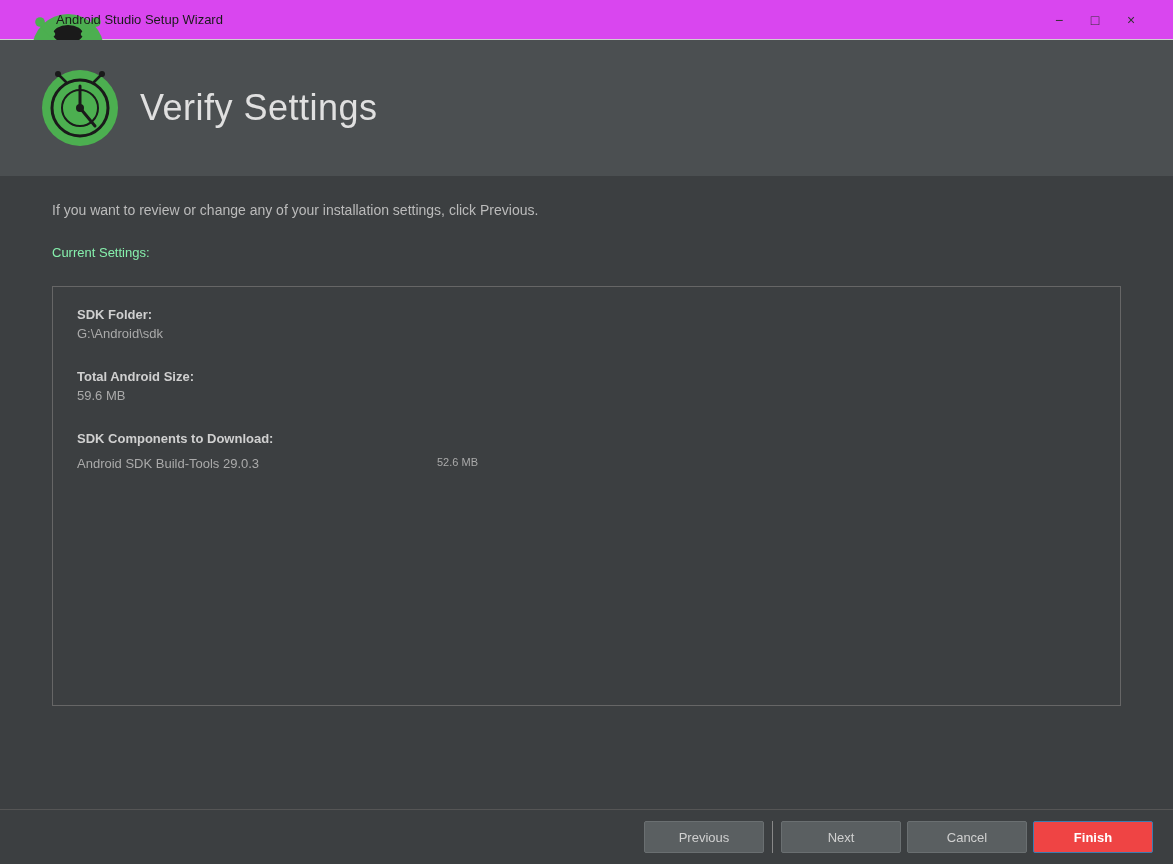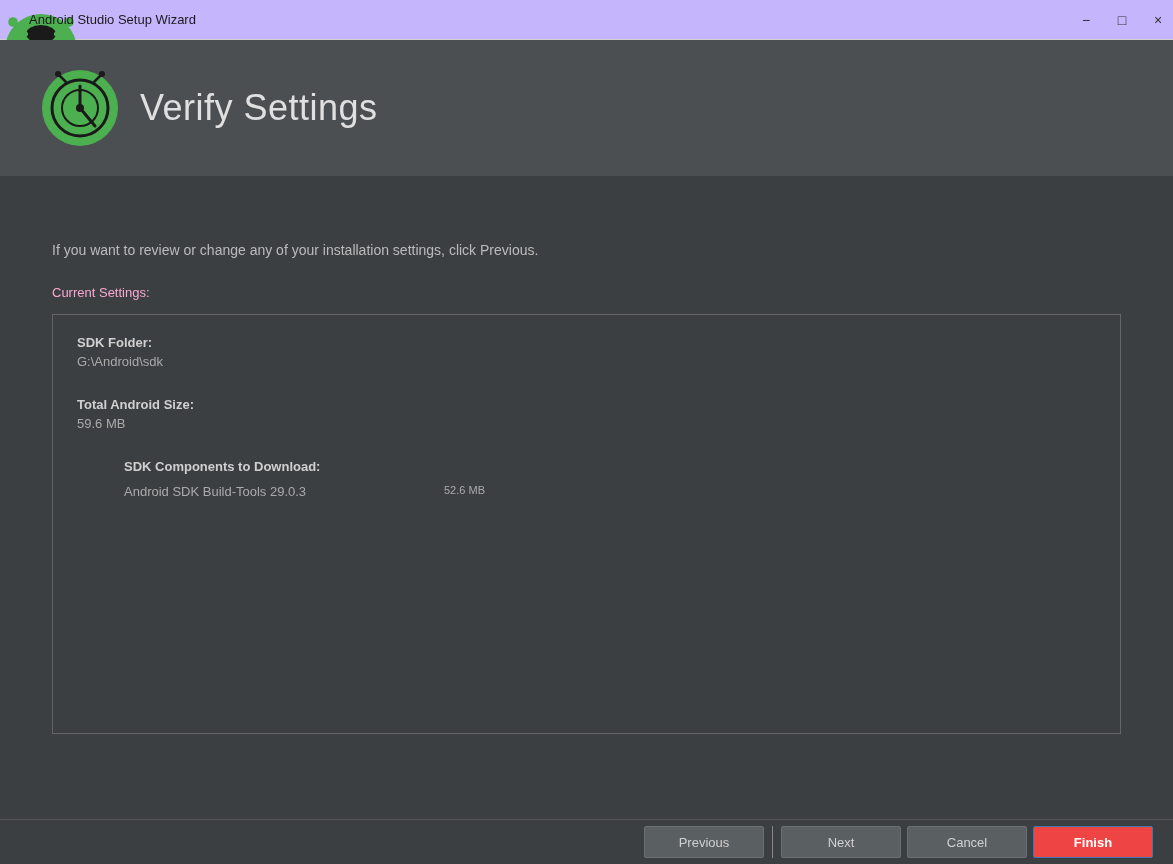--- a/index.html
+++ b/index.html
@@ -13,25 +13,25 @@
       height: 864px;
       background: #3c3f41;
       font-family: 'Segoe UI', Arial, sans-serif;
       overflow: hidden;
       display: flex;
       flex-direction: column;
     }
 
     
     .title-bar {
-      background: #c4b5fd;
+      background: #d946ef;
       height: 40px;
       display: flex;
       align-items: center;
-      padding: 0 1px;
+      padding: 0 28px;
       flex-shrink: 0;
       border-bottom: 1px solid #d0d0d0;
     }
 
     .title-bar-icon {
       width: 20px;
       height: 20px;
       margin-right: 8px;
       flex-shrink: 0;
     }
@@ -87,74 +87,73 @@
       font-size: 36px;
       color: #e0e0e0;
       font-weight: 300;
       letter-spacing: 0.5px;
     }
 
     
     .main-content {
       flex: 1;
       background: #3c3f41;
-      padding: 64px 52px 20px;
+      padding: 24px 52px 20px;
       display: flex;
       flex-direction: column;
     }
 
     .instruction-text {
       color: #bbbbbb;
       font-size: 14px;
       margin-bottom: 24px;
       line-height: 1.5;
     }
 
     .current-settings-label {
-      color: #f9a8d4;
-      font-size: 13px;
-      margin-bottom: 14px;
+      color: #86efac;
+      font-size: 13px;
+      margin-bottom: 26px;
     }
 
     .settings-box {
       border: 1px solid #666;
       background: #3c3f41;
       padding: 20px 24px;
       flex: 1;
       max-height: 420px;
     }
 
     .setting-group {
       margin-bottom: 28px;
     }
 
     .setting-group:last-child {
       margin-bottom: 0;
-      margin-left: 47px;
     }
 
     .setting-label {
       font-weight: bold;
       color: #d0d0d0;
       font-size: 13px;
       margin-bottom: 4px;
     }
 
     .setting-value {
       color: #aaaaaa;
       font-size: 13px;
     }
 
     .sdk-components-table {
       margin-top: 6px;
     }
 
     .sdk-component-row {
       display: flex;
-      gap: 80px;
+      gap: 120px;
       padding: 4px 0;
     }
 
     .sdk-component-name {
       color: #aaaaaa;
       font-size: 13px;
       min-width: 240px;
     }
 
     .sdk-component-size {
@@ -164,21 +163,21 @@
 
     
     .footer {
       background: #3c3f41;
       border-top: 1px solid #555;
       padding: 12px 20px;
       display: flex;
       justify-content: flex-end;
       gap: 6px;
       flex-shrink: 0;
-      height: 45px;
+      height: 55px;
       align-items: center;
     }
 
     .btn {
       height: 32px;
       min-width: 120px;
       border: none;
       cursor: pointer;
       font-size: 13px;
       font-weight: 400;

